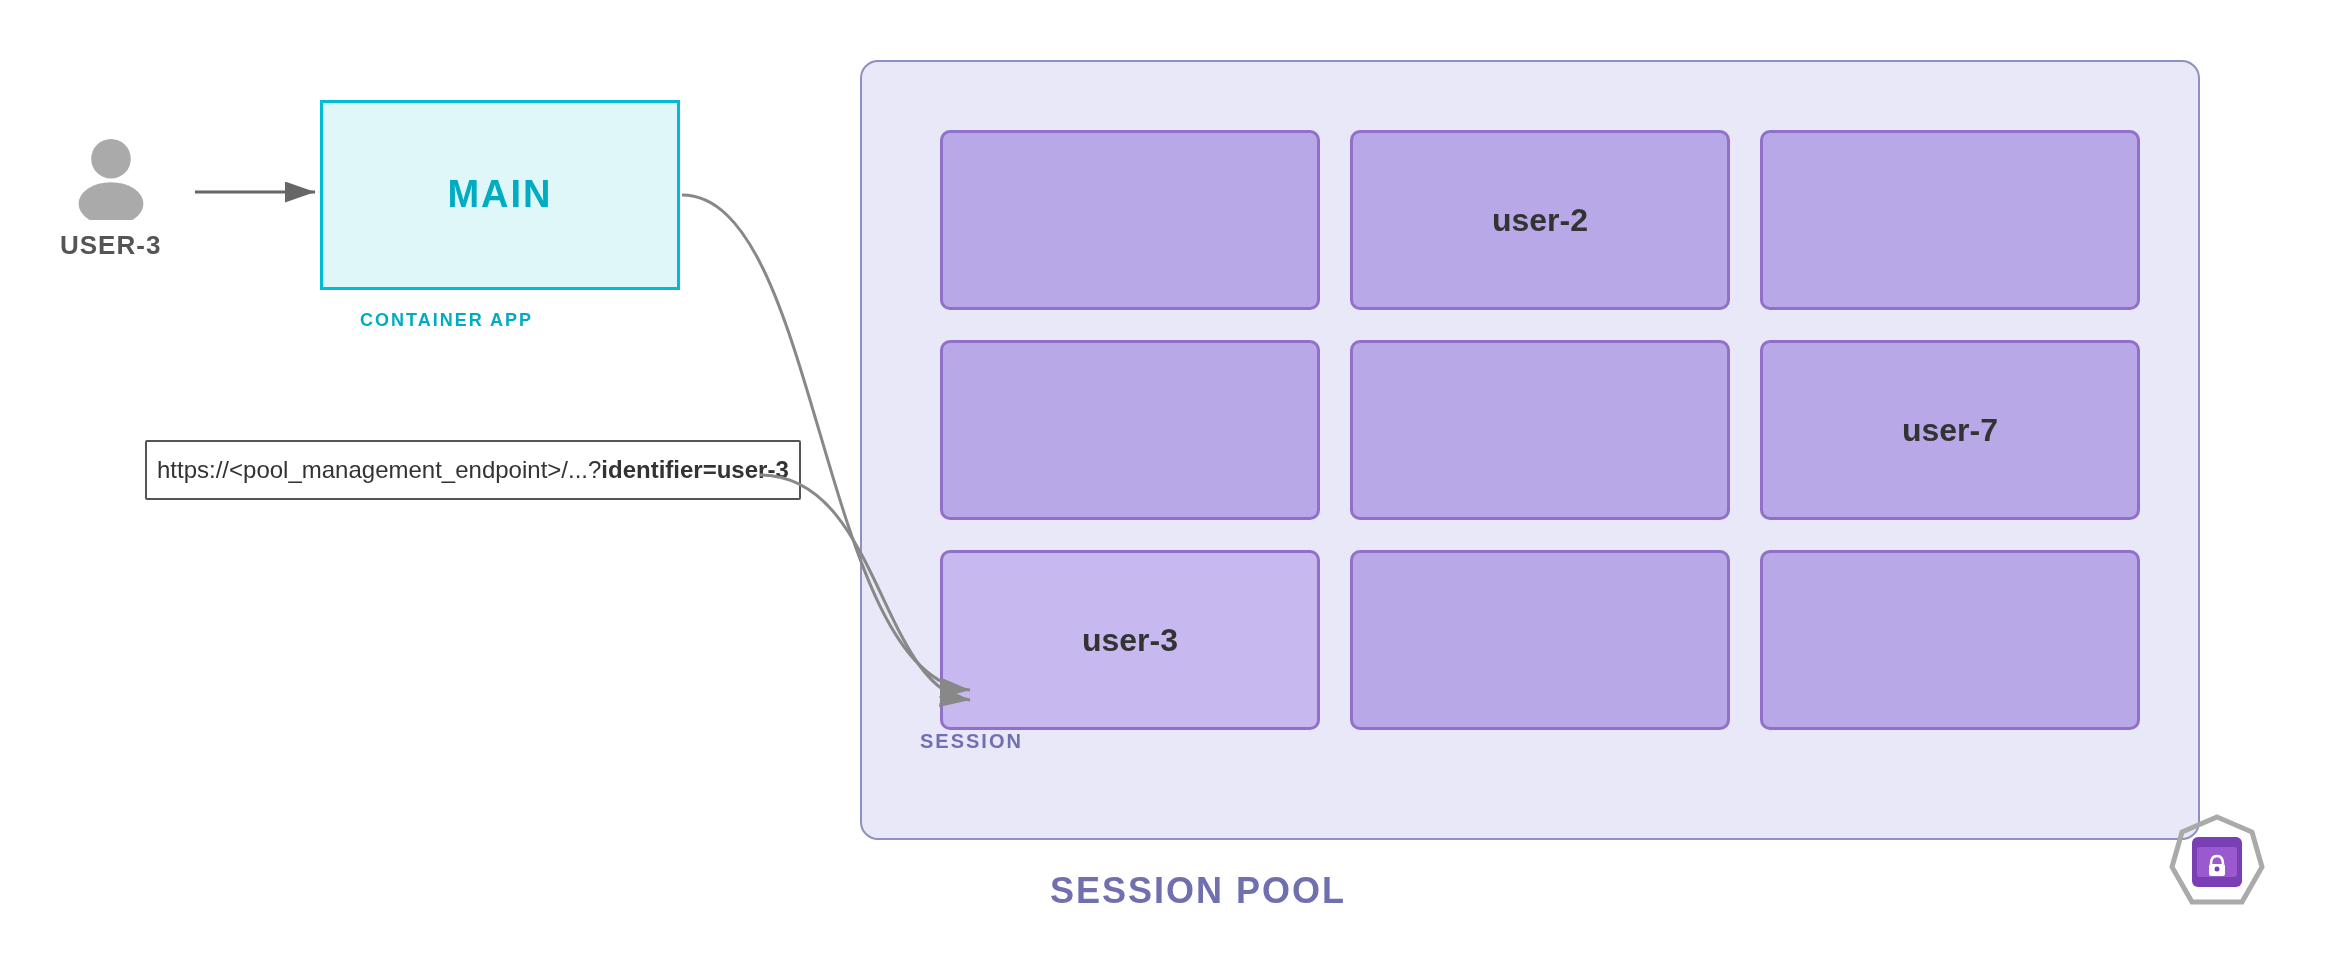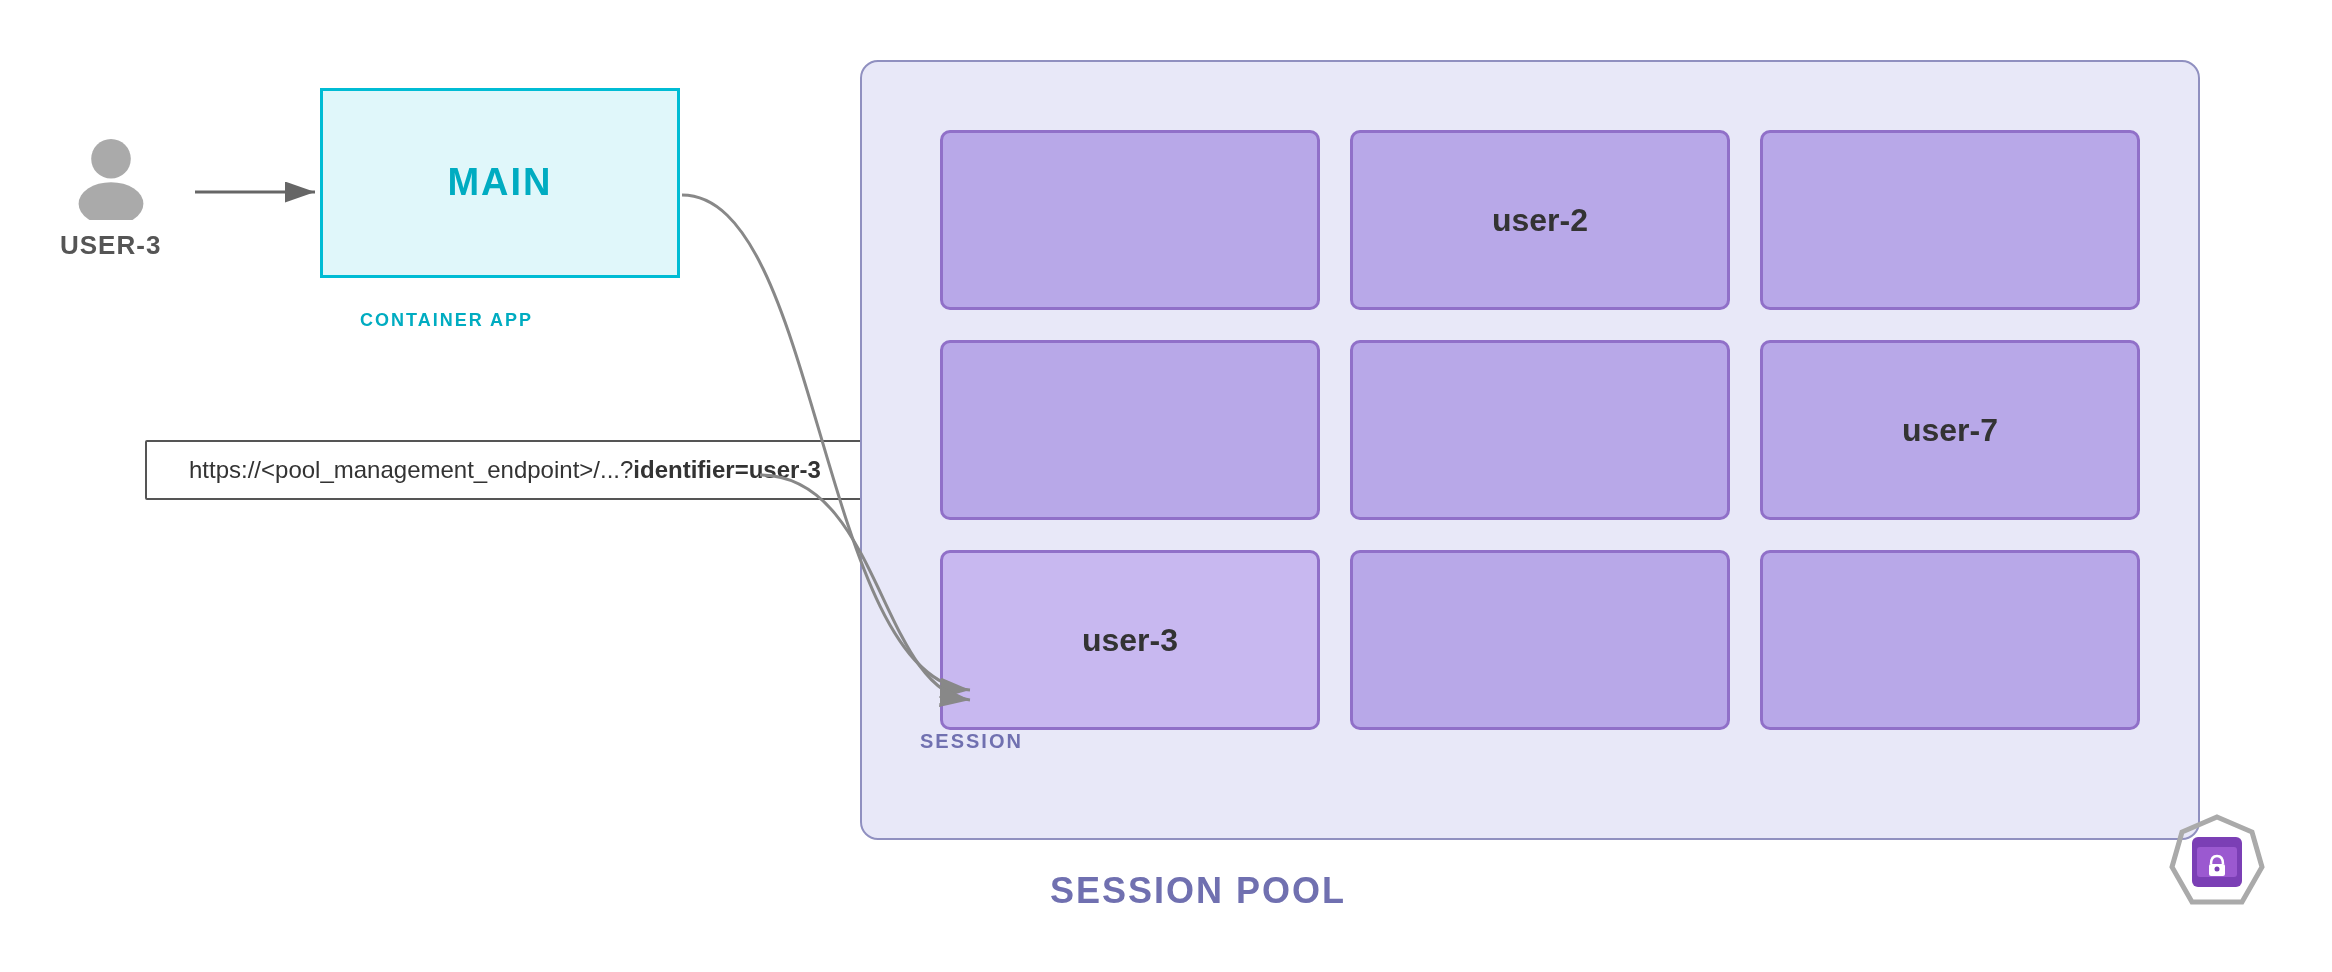--- a/index.html
+++ b/index.html
@@ -38,21 +38,21 @@
       font-size: 26px;
       font-weight: 600;
       color: #555;
       letter-spacing: 1px;
     }
 
     
     .main-app-box {
       position: absolute;
       left: 320px;
-      top: 88px;
+      top: 100px;
       width: 360px;
       height: 190px;
       border: 3px solid #00bcd4;
       background: #e0f7fa;
       display: flex;
       align-items: center;
       justify-content: center;
     }
 
     .main-app-label {
@@ -74,21 +74,21 @@
       letter-spacing: 2px;
     }
 
     
     .url-box {
       position: absolute;
       left: 145px;
       top: 440px;
       background: white;
       border: 2px solid #555;
-      padding: 14px 42px;
+      padding: 14px 10px;
       font-size: 24px;
       color: #333;
       white-space: nowrap;
       border-radius: 2px;
     }
 
     .url-box .bold-part {
       font-weight: 700;
     }
 

